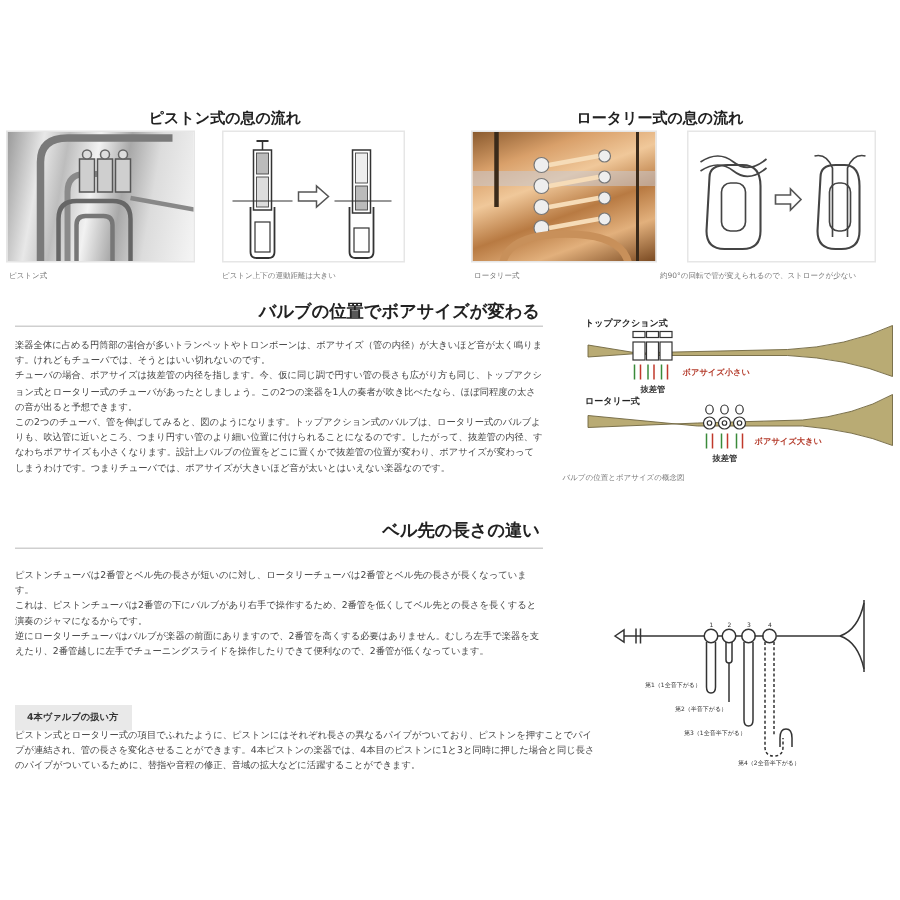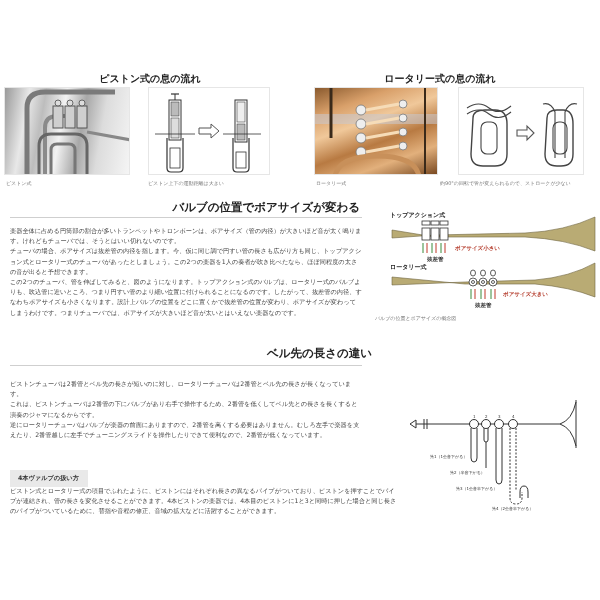--- a/index.html
+++ b/index.html
@@ -166,21 +166,21 @@
     </g>
   </svg>
   <div class="abs small-red" style="left:80px; top:40px;">ボアサイズ小さい</div>
   <div class="abs small-dark" style="left:52px; top:51px;">抜差管</div>
   <div class="abs diag-label" style="left:15px; top:58px;">ロータリー式</div>
   <div class="abs small-red" style="left:128px; top:86px;">ボアサイズ大きい</div>
   <div class="abs small-dark" style="left:100px; top:97px;">抜差管</div>
 </div>
 <div class="abs cap" style="left:375px; top:315px;">バルブの位置とボアサイズの概念図</div>
 
-<div class="abs h2" style="left:22px; top:346px; width:350px;font-family:Liberation Serif, serif;">ベル先の長さの違い</div>
+<div class="abs h2" style="left:10px; top:346px; width:350px;font-family:Liberation Serif, serif;">ベル先の長さの違い</div>
 <div class="abs rule" style="left:10px; top:365px; width:352px;"></div>
 
 <div class="abs para" style="left:10px; top:379px; width:352px;">
   <p>ピストンチューバは2番管とベル先の長さが短いのに対し、ロータリーチューバは2番管とベル先の長さが長くなっています。</p>
   <p>これは、ピストンチューバは2番管の下にバルブがあり右手で操作するため、2番管を低くしてベル先との長さを長くすると演奏のジャマになるからです。</p>
   <p>逆にロータリーチューバはバルブが楽器の前面にありますので、2番管を高くする必要はありません。むしろ左手で楽器を支えたり、2番管越しに左手でチューニングスライドを操作したりできて便利なので、2番管が低くなっています。</p>
 </div>
 
 <div class="abs" style="left:400px; top:380px; width:200px; height:140px;">
   <svg class="abs" style="left:0; top:0;" width="200" height="140" viewBox="0 0 200 140" fill="none" stroke="#333" stroke-width="1">

